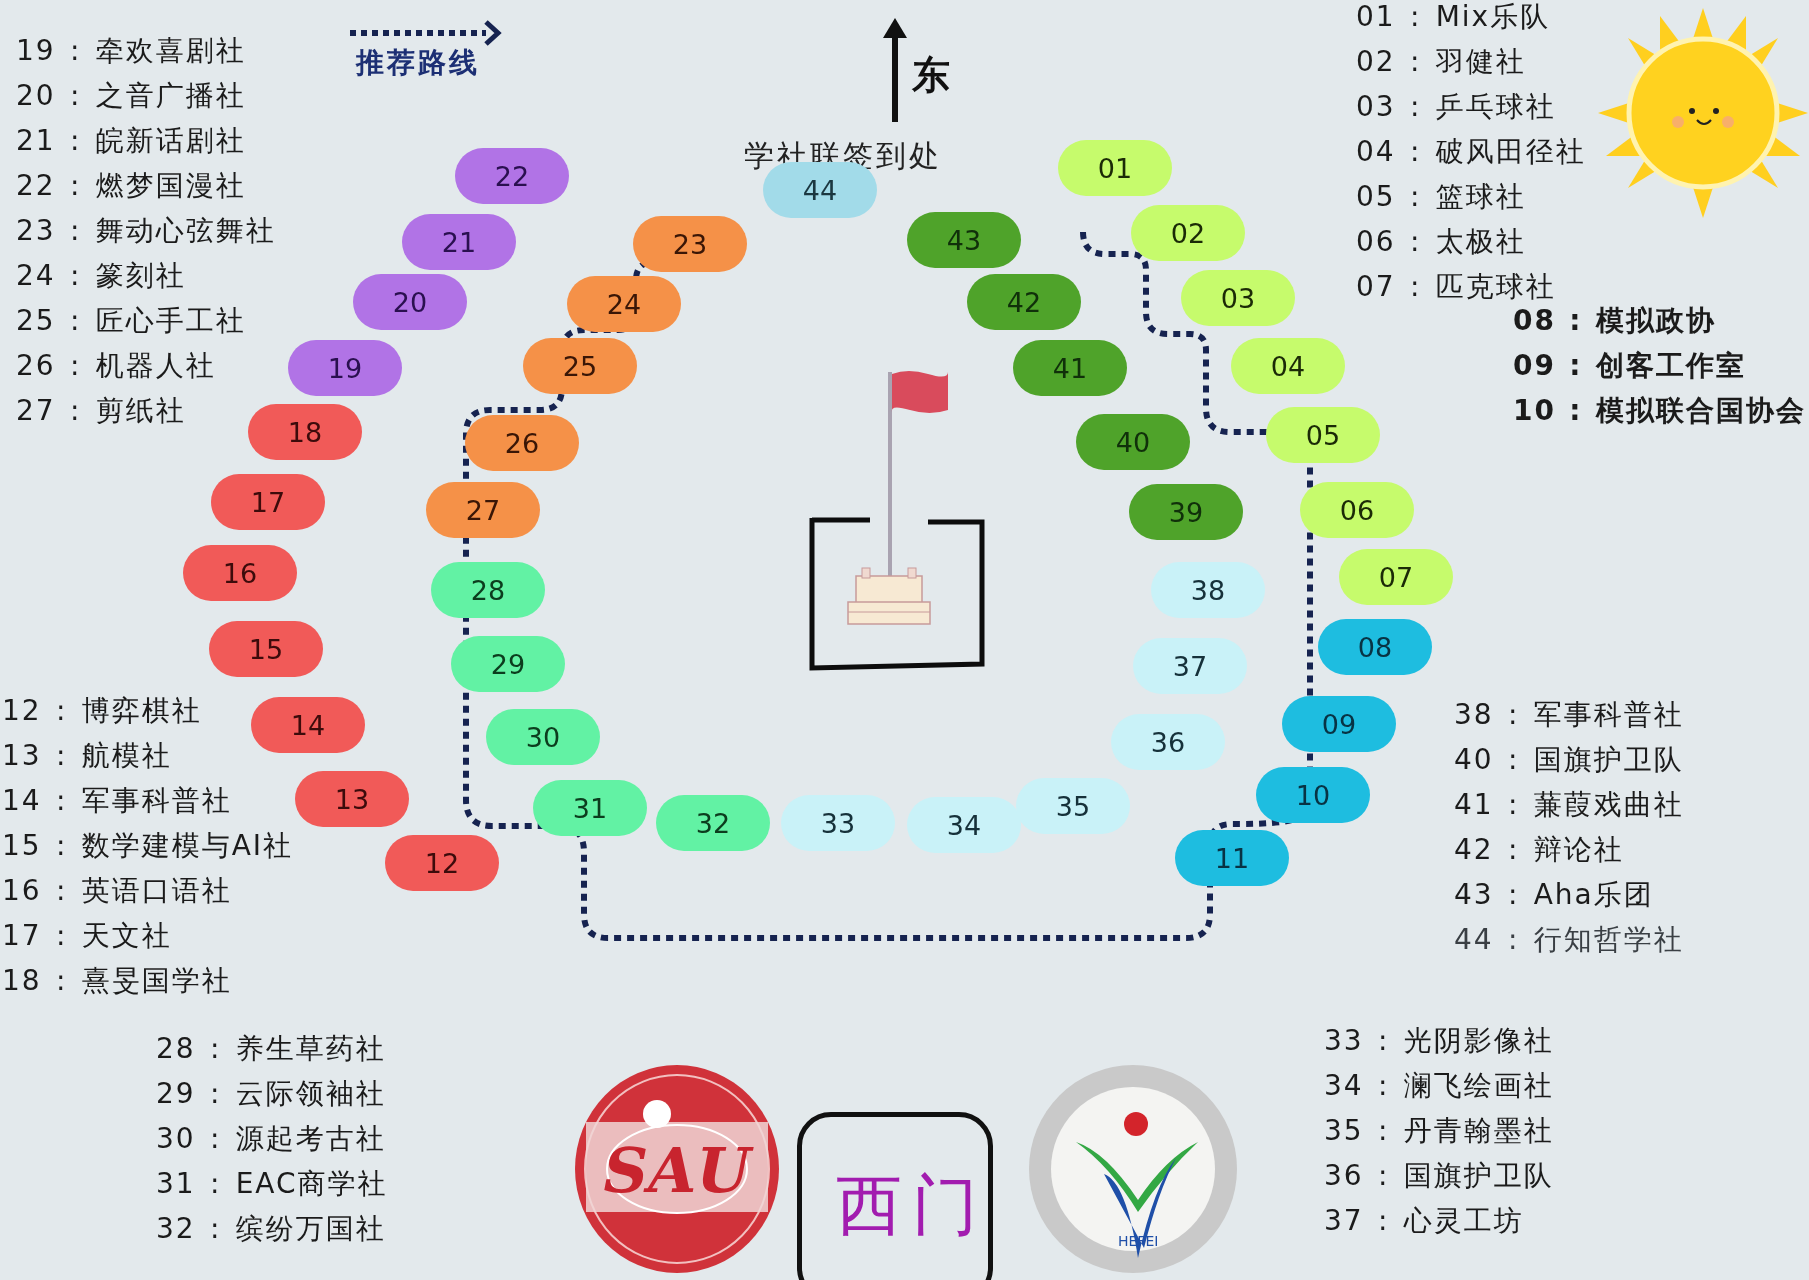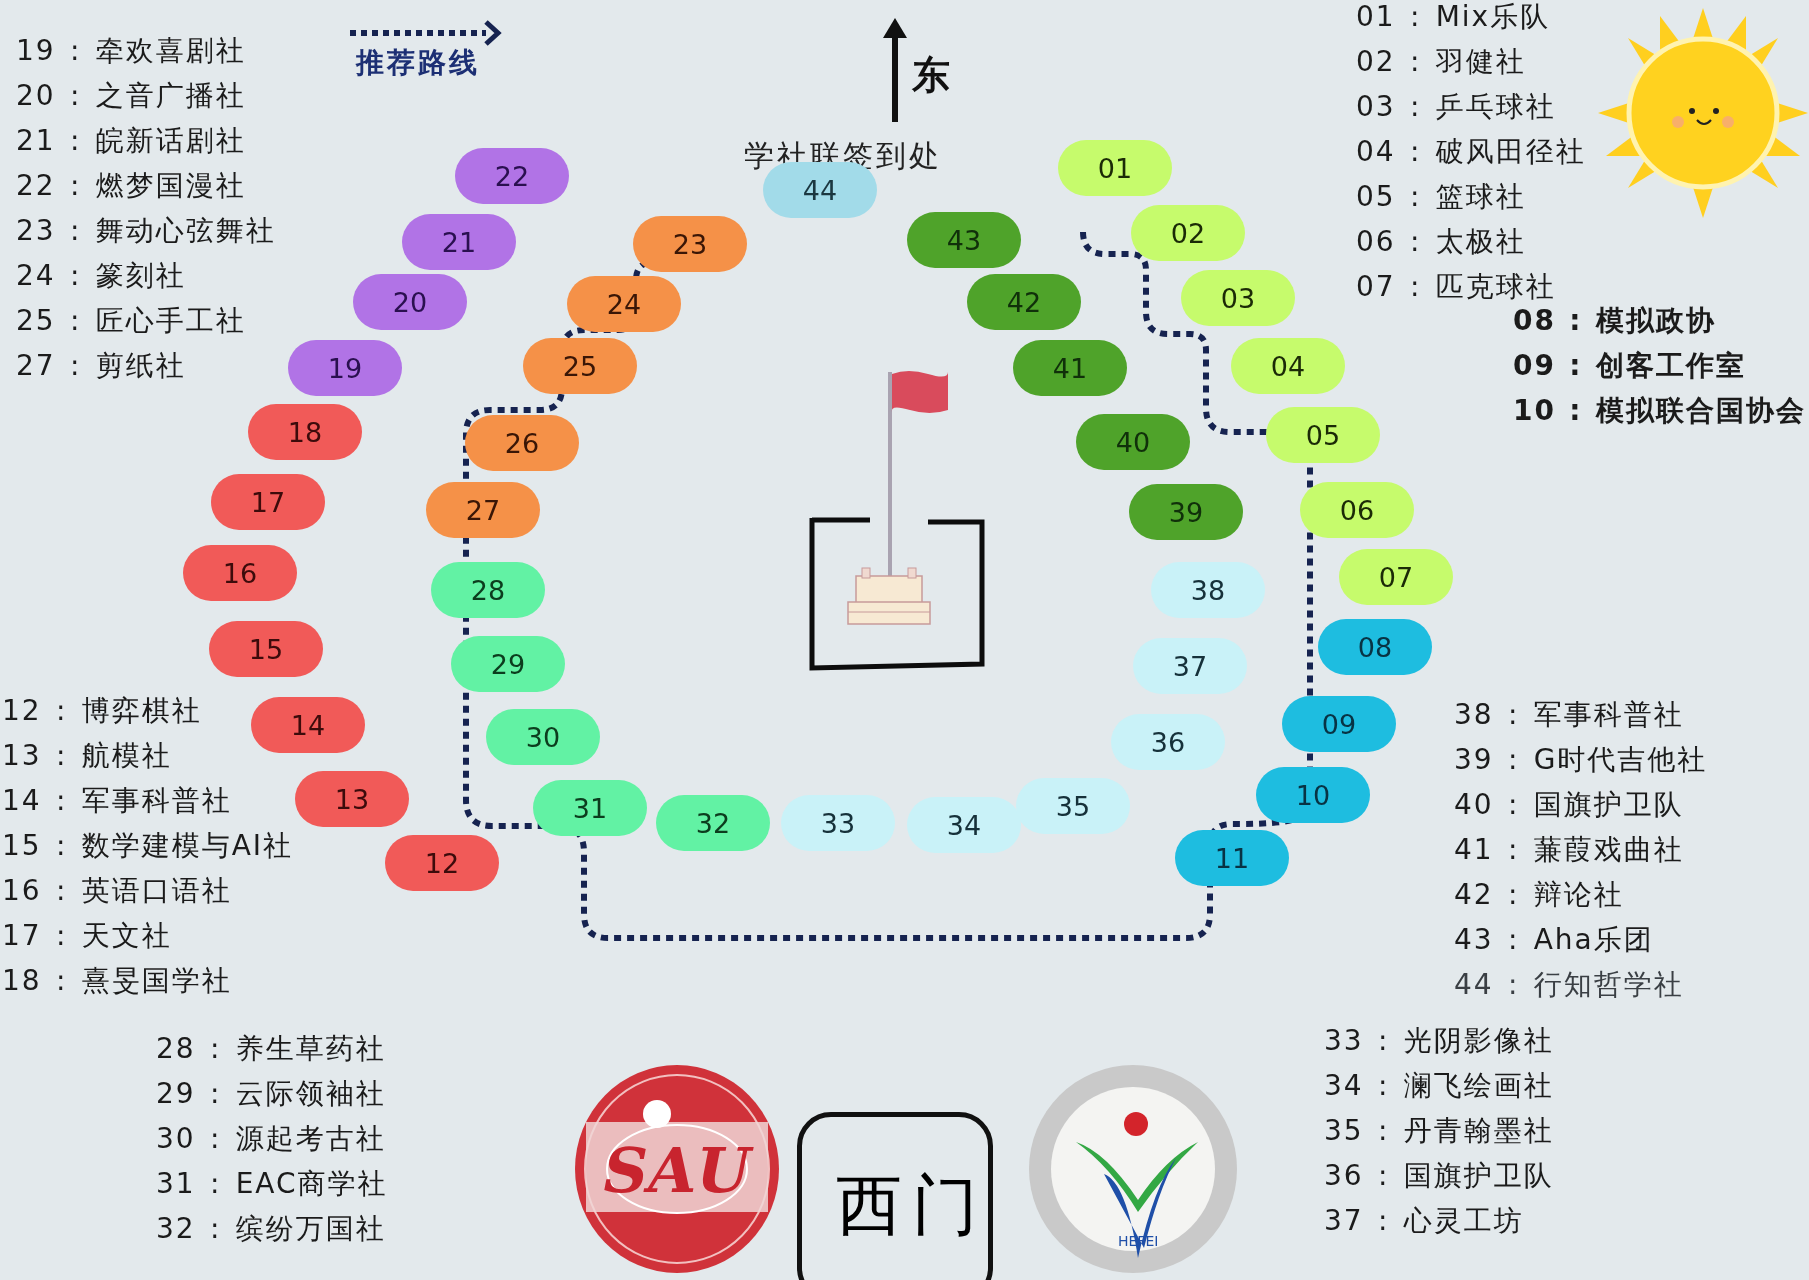--- a/index.html
+++ b/index.html
@@ -33,20 +33,21 @@
 <body>
 
 <div class="legend" style="left:16px; top:28px;">
   <div class="row"><span>19</span><span class="sep">:</span><span>牵欢喜剧社</span></div>
   <div class="row"><span>20</span><span class="sep">:</span><span>之音广播社</span></div>
   <div class="row"><span>21</span><span class="sep">:</span><span>皖新话剧社</span></div>
   <div class="row"><span>22</span><span class="sep">:</span><span>燃梦国漫社</span></div>
   <div class="row"><span>23</span><span class="sep">:</span><span>舞动心弦舞社</span></div>
   <div class="row"><span>24</span><span class="sep">:</span><span>篆刻社</span></div>
   <div class="row"><span>25</span><span class="sep">:</span><span>匠心手工社</span></div>
+  <div class="row"><span>26</span><span class="sep">:</span><span>机器人社</span></div>
   <div class="row"><span>27</span><span class="sep">:</span><span>剪纸社</span></div>
 </div>
 
 <div class="legend" style="left:2px; top:688px;">
   <div class="row"><span>12</span><span class="sep">:</span><span>博弈棋社</span></div>
   <div class="row"><span>13</span><span class="sep">:</span><span>航模社</span></div>
   <div class="row"><span>14</span><span class="sep">:</span><span>军事科普社</span></div>
   <div class="row"><span>15</span><span class="sep">:</span><span>数学建模与AI社</span></div>
   <div class="row"><span>16</span><span class="sep">:</span><span>英语口语社</span></div>
   <div class="row"><span>17</span><span class="sep">:</span><span>天文社</span></div>
@@ -72,21 +73,20 @@
 </div>
 
 <div class="legend" style="left:1513px; top:298px;font-weight:bold;">
   <div class="row"><span>08</span><span class="sep">:</span><span>模拟政协</span></div>
   <div class="row"><span>09</span><span class="sep">:</span><span>创客工作室</span></div>
   <div class="row"><span>10</span><span class="sep">:</span><span>模拟联合国协会</span></div>
 </div>
 
 <div class="legend" style="left:1454px; top:692px;">
   <div class="row"><span>38</span><span class="sep">:</span><span>军事科普社</span></div>
-  <div class="row"><span>39</span><span class="sep">:</span><span>G时代吉他社</span></div>
   <div class="row"><span>40</span><span class="sep">:</span><span>国旗护卫队</span></div>
   <div class="row"><span>41</span><span class="sep">:</span><span>蒹葭戏曲社</span></div>
   <div class="row"><span>42</span><span class="sep">:</span><span>辩论社</span></div>
   <div class="row"><span>43</span><span class="sep">:</span><span>Aha乐团</span></div>
   <div class="row" style="color:#3a3f44;"><span>44</span><span class="sep">:</span><span>行知哲学社</span></div>
 </div>
 
 <div class="legend" style="left:1324px; top:1018px;">
   <div class="row"><span>33</span><span class="sep">:</span><span>光阴影像社</span></div>
   <div class="row"><span>34</span><span class="sep">:</span><span>澜飞绘画社</span></div>
@@ -192,21 +192,21 @@
     <div class="pill c-pale" style="left: 1151px; top: 562px;">38</div>
     <div class="pill c-dgreen" style="left: 1129px; top: 484px;">39</div>
     <div class="pill c-dgreen" style="left: 1076px; top: 414px;">40</div>
     <div class="pill c-dgreen" style="left: 1013px; top: 340px;">41</div>
     <div class="pill c-dgreen" style="left: 967px; top: 274px;">42</div>
     <div class="pill c-dgreen" style="left: 907px; top: 212px;">43</div>
     <div class="pill c-sky" style="left: 763px; top: 162px;">44</div>
   </div>
 
 <div class="abs" style="left:797px; top:1112px; width:196px; height:190px; border:5px solid #111; border-radius:34px; box-sizing:border-box;">
-  <div style="position:absolute; left:34px; top:44px; font-size:66px; color:#000000; letter-spacing:10px;">西门</div>
+  <div style="position:absolute; left:34px; top:44px; font-size:66px; color:#a21caf; letter-spacing:10px;">西门</div>
 </div>
 
 <svg width="210" height="210" style="left:572px; top:1064px;">
   <ellipse cx="105" cy="105" rx="102" ry="104" fill="#d0323a"></ellipse>
   <ellipse cx="105" cy="105" rx="92" ry="94" fill="none" stroke="#f2c0c0" stroke-width="2"></ellipse>
   <rect x="14" y="58" width="182" height="90" fill="#f0d6d6" opacity="0.85"></rect>
   <circle cx="85" cy="50" r="14" fill="#fff"></circle>
   <ellipse cx="105" cy="105" rx="70" ry="44" fill="none" stroke="#fff" stroke-width="2"></ellipse>
   <text x="105" y="128" text-anchor="middle" font-size="62" font-weight="bold" font-style="italic" fill="#c8242e" font-family="DejaVu Serif, serif">SAU</text>
 </svg>

